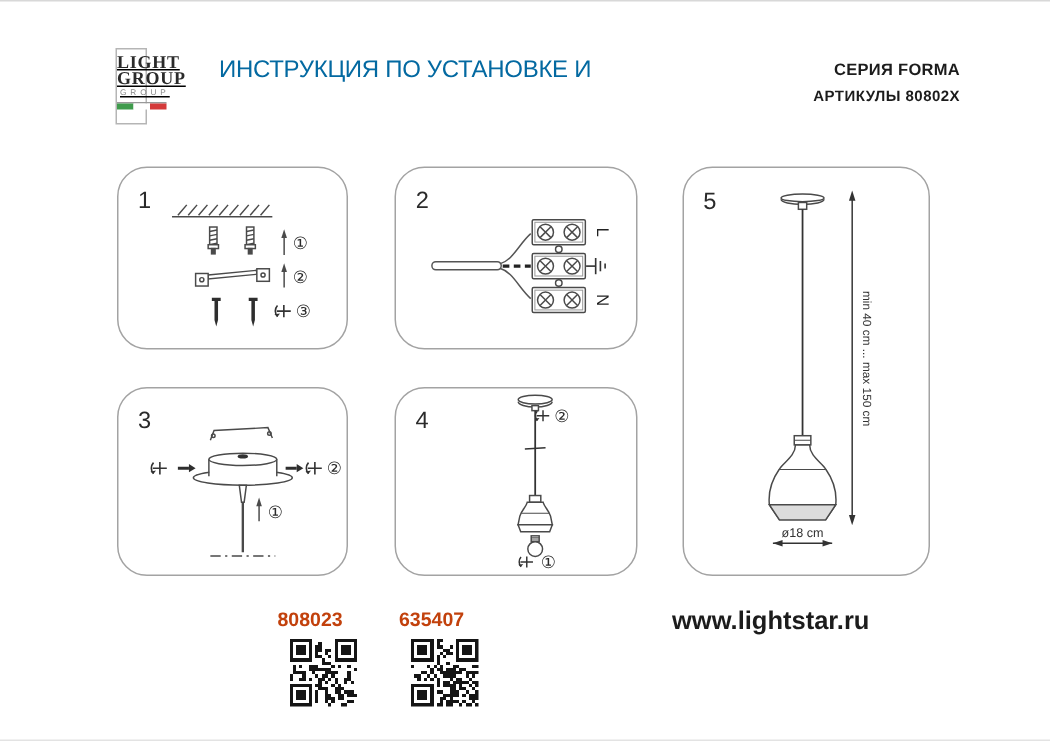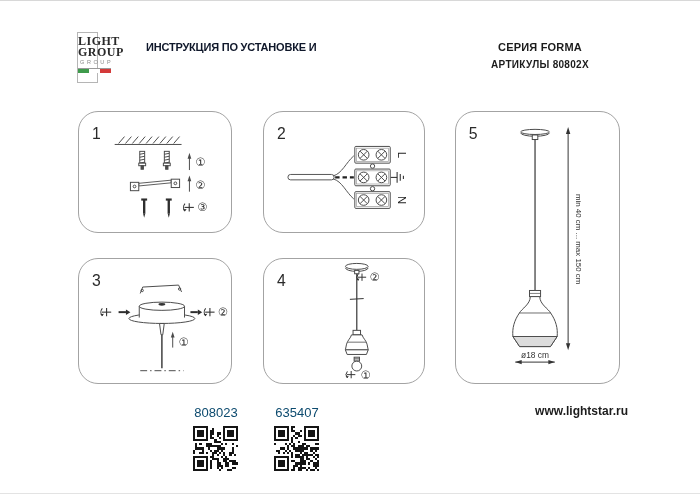--- a/index.html
+++ b/index.html
@@ -1,45 +1,45 @@
 <!DOCTYPE html>
 <html><head>
 <meta charset="utf-8">
 <style>
   html,body{margin:0;padding:0;background:#fff;}
   .page{position:relative;width:700px;height:495px;background:#fff;overflow:hidden;
         font-family:"Liberation Sans",sans-serif;border-top:1px solid #d8d8d8;box-sizing:border-box;}
   
   .logo{position:absolute;left:77px;top:31px;width:21px;height:51px;border:1px solid #b5b5b5;
-        background:#fff;box-sizing:border-box;text-align:center;padding-top:3px;}
+        background:#fff;box-sizing:border-box;text-align:center;padding-top:3px;text-decoration:underline;}
   .logo .l1,.logo .l2{font-family:"Liberation Serif",serif;font-weight:bold;font-size:12px;
         line-height:11px;letter-spacing:.5px;color:#2a2a2a;}
   .logo .l3{font-size:5.5px;letter-spacing:2.6px;color:#8a8a8a;margin-top:1px;margin-left:2px;}
   .flag{display:flex;width:33px;height:4px;margin:3px auto 0;border-top:1px solid #999;}
   .flag div{flex:1;height:100%;}
-  .title{position:absolute;left:146px;top:36px;font-size:11px;line-height:20px;font-weight:bold;
-        color:#0f172a;letter-spacing:-.2px;}
-  .hdr-right{position:absolute;left:440px;top:40px;width:200px;text-align:center;color:#1c1c1c;}
+  .title{position:absolute;left:146px;top:36px;font-size:16px;line-height:20px;font-weight:normal;
+        color:#0369a1;letter-spacing:-.2px;}
+  .hdr-right{position:absolute;left:440px;top:40px;width:200px;text-align:right;color:#1c1c1c;}
   .hdr-right .series{font-size:11px;font-weight:bold;letter-spacing:.2px;}
   .hdr-right .articles{font-size:10px;font-weight:bold;margin-top:6px;letter-spacing:.3px;}
   
   .panel{position:absolute;border:1px solid #a3a3a3;border-radius:20px;background:#fff;box-sizing:border-box;}
   #p1{left:78px;top:110px;width:154px;height:122px;}
   #p2{left:263px;top:110px;width:162px;height:122px;}
   #p3{left:78px;top:257px;width:154px;height:126px;}
   #p4{left:263px;top:257px;width:162px;height:126px;}
   #p5{left:455px;top:110px;width:165px;height:273px;}
   .panel svg{position:absolute;left:0;top:0;width:100%;height:100%;}
   
-  .art{position:absolute;top:404px;width:62px;text-align:center;font-size:13px;font-weight:normal;color:#0c4a6e;}
+  .art{position:absolute;top:404px;width:62px;text-align:left;font-size:13px;font-weight:bold;color:#c2410c;}
   #art1{left:185px;} #art2{left:266px;}
   .qr{position:absolute;top:425px;width:45px;height:45px;}
   #qr1{left:193px;} #qr2{left:274px;}
-  .site{position:absolute;left:448px;top:403px;width:180px;text-align:right;
-        font-size:12px;font-weight:bold;color:#1c1c1c;}
+  .site{position:absolute;left:448px;top:403px;width:180px;text-align:left;
+        font-size:17px;font-weight:bold;color:#1c1c1c;}
   .num{font-size:16px;fill:#2a2a2a;font-family:"Liberation Sans",sans-serif;}
   .circ{font-size:11.5px;fill:#2b2b2b;font-family:"DejaVu Sans",sans-serif;}
   .bottomline{position:absolute;left:0;top:492px;width:700px;height:0;border-top:1px solid #e3e3e3;}
 </style>
 </head>
 <body>
 
 <div class="page">
 
   <div class="logo">

